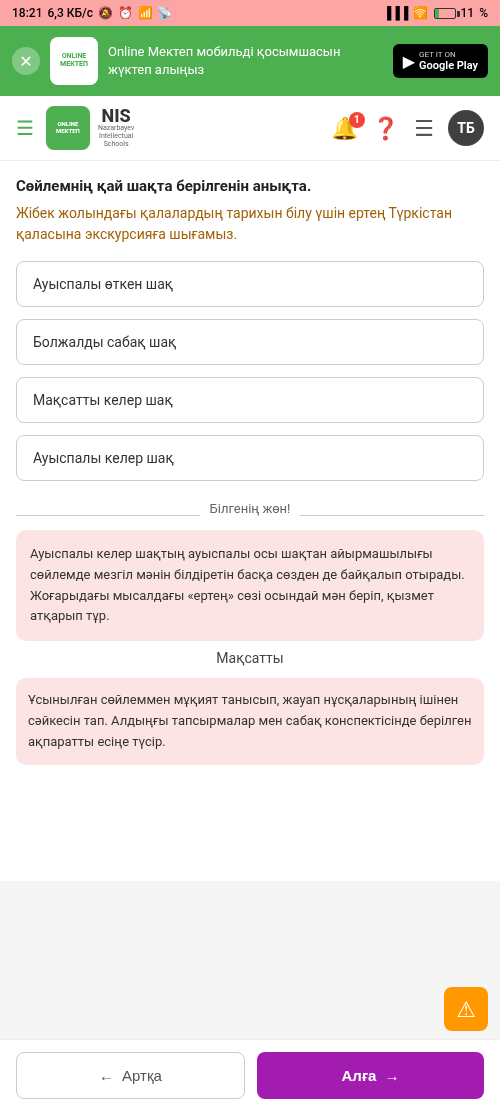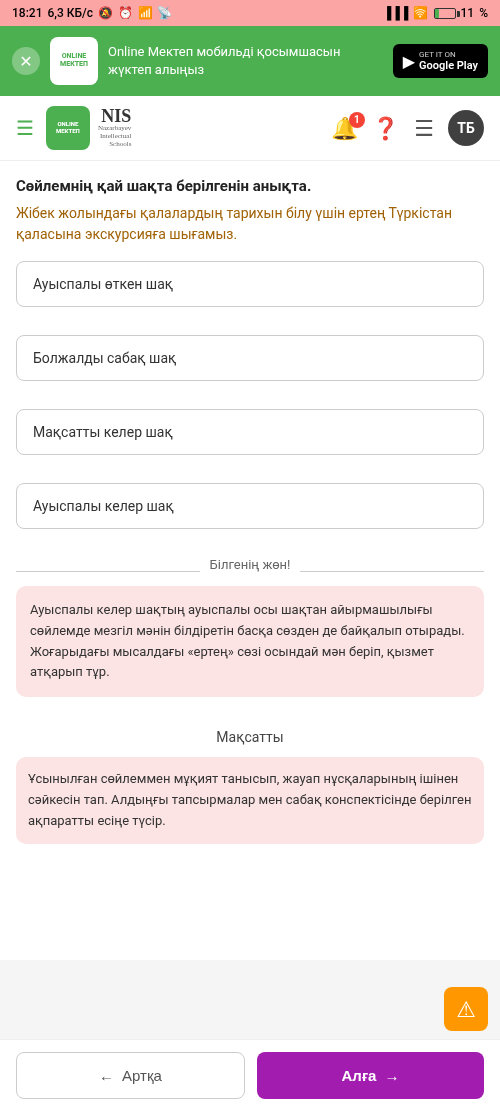--- a/index.html
+++ b/index.html
@@ -93,22 +93,22 @@
     .nav-menu-icon { font-size: 20px; color: #4caf50; cursor: pointer; }
     .nav-logos { display: flex; align-items: center; gap: 8px; flex: 1; }
     .online-logo {
       background: #4caf50; border-radius: 8px;
       width: 44px; height: 44px;
       display: flex; flex-direction: column;
       align-items: center; justify-content: center;
       font-size: 6px; font-weight: 800; color: white; line-height: 1.1; text-align: center;
     }
     .nis-logo {
-      display: flex; flex-direction: column; align-items: flex-end;
-      font-size: 9px; color: #333; font-family: Liberation Serif, serif;
+      display: flex; flex-direction: column; align-items: center;
+      font-size: 9px; color: #333;
     }
     .nis-logo .nis-name { font-size: 18px; font-weight: 800; color: #333; line-height: 1; }
     .nis-logo .nis-sub { font-size: 7px; color: #666; line-height: 1.1; }
     .nav-icons { display: flex; align-items: center; gap: 14px; }
     .bell-container { position: relative; cursor: pointer; }
     .bell-icon { font-size: 22px; color: #555; }
     .notif-badge {
       position: absolute; top: -4px; right: -6px;
       background: #f44336; color: white;
       border-radius: 50%; width: 16px; height: 16px;
@@ -142,21 +142,21 @@
       color: #a16207;
       line-height: 1.5;
       margin-bottom: 16px;
     }
 
     
     .answer-option {
       border: 1.5px solid #ccc;
       border-radius: 8px;
       padding: 14px 16px;
-      margin-bottom: 28px;
+      margin-bottom: 12px;
       font-size: 14px;
       color: #333;
       background: white;
       cursor: pointer;
     }
     .answer-option:last-of-type { margin-bottom: 0; }
 
     
     .divider-section {
       display: flex;
@@ -176,21 +176,21 @@
     }
 
     
     .info-box {
       background: #fce4e4;
       border-radius: 10px;
       padding: 14px;
       font-size: 13px;
       color: #333;
       line-height: 1.6;
-      margin-bottom: 32px;
+      margin-bottom: 9px;
     }
 
     
     .explanation-title {
       text-align: center;
       font-size: 14px;
       color: #444;
       margin-bottom: 12px;
     }
     .explanation-box {

